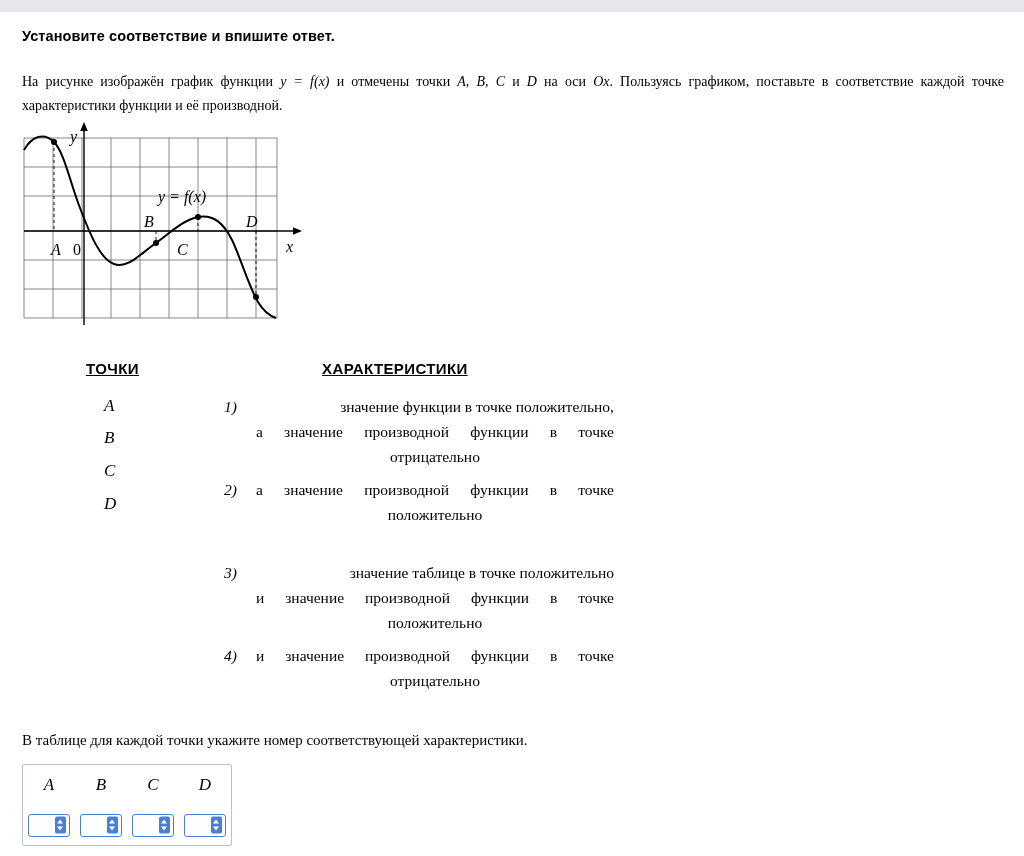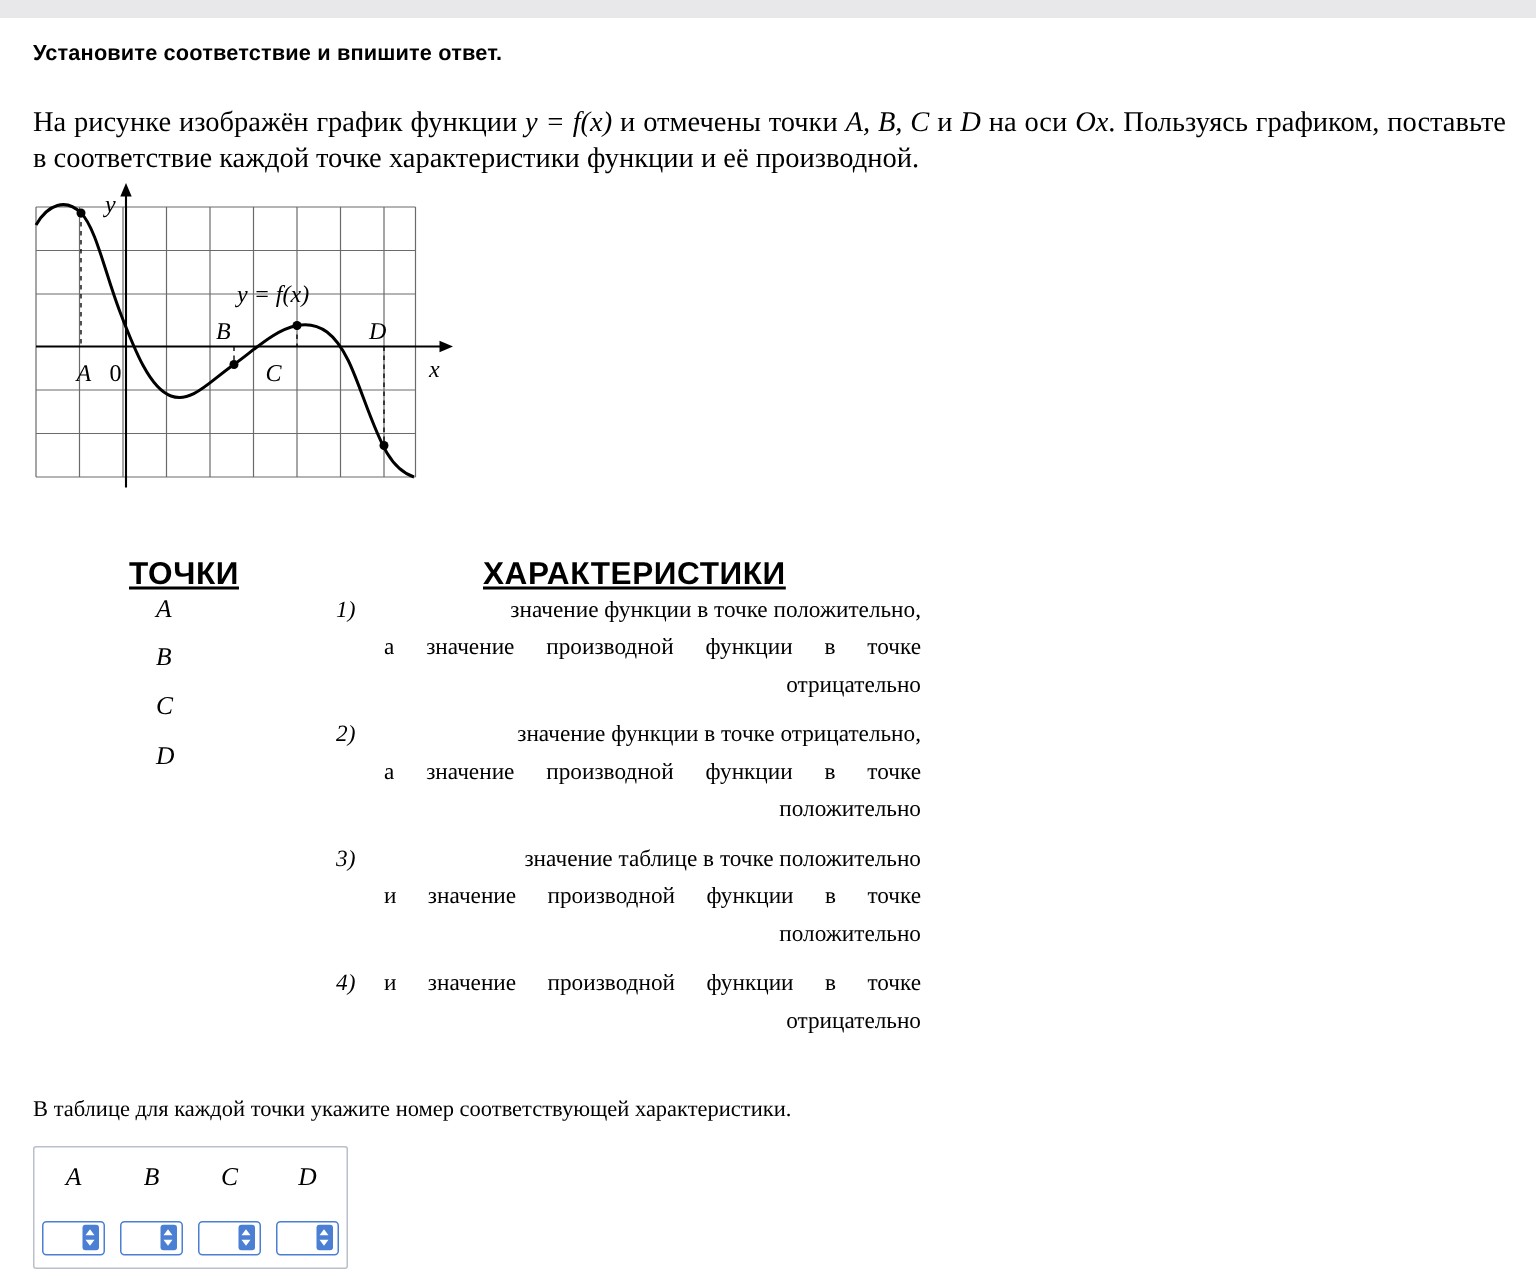--- a/index.html
+++ b/index.html
@@ -34,21 +34,21 @@
     font-family: "Liberation Sans", sans-serif;
     font-weight: bold;
     font-size: 14.5px;
     letter-spacing: 0.1px;
   }
   .intro {
     position: absolute;
     left: 22px; top: 58px;
     width: 982px;
     font-family: "Liberation Serif", serif;
-    font-size: 19px;
+    font-size: 14px;
     line-height: 24px;
     text-align: justify;
   }
   .intro .it { font-style: italic; }
 
   
   .graph-wrap {
     position: absolute;
     left: 18px; top: 108px;
     width: 300px;
@@ -59,24 +59,23 @@
     font-family: "Liberation Serif", serif;
     font-style: italic;
     font-size: 16px;
   }
 
   
   .col-head {
     position: absolute;
     font-family: "Liberation Sans", sans-serif;
     font-weight: bold;
-    font-size: 21px;
+    font-size: 15px;
     text-decoration: underline;
     letter-spacing: 0.4px;
-    margin-top: 11px;
   }
   .points-head { left: 86px; top: 348px; }
   .chars-head  { left: 322px; top: 348px; }
 
   .point-item {
     position: absolute;
     left: 104px;
     font-family: "Liberation Serif", serif;
     font-style: italic;
     font-size: 17px;
@@ -95,21 +94,21 @@
     left: 0; top: 0;
     font-style: italic;
     font-size: 15.5px;
   }
   .char-text {
     margin-left: 32px;
     text-align: justify;
   }
   .char-text .l1 { display: block; text-align: right; }
   .char-text .l2 { display: block; text-align: justify; text-align-last: justify; }
-  .char-text .l3 { display: block; text-align: right; }
+  .char-text .l3 { display: block; text-align: center; }
 
   .instruction {
     position: absolute;
     left: 22px; top: 720px;
     font-family: "Liberation Serif", serif;
     font-size: 15px;
   }
 
   
   .ans-table {
@@ -267,21 +266,20 @@
     <div class="char-text">
       <span class="l1">значение функции в точке положительно,</span>
       <span class="l2">а значение производной функции в точке</span>
       <span class="l3">отрицательно</span>
     </div>
   </div>
 
   <div class="char-row" style="top:465px;">
     <span class="char-num">2)</span>
     <div class="char-text">
-      <span class="l1">значение функции в точке отрицательно,</span>
       <span class="l2">а значение производной функции в точке</span>
       <span class="l3">положительно</span>
     </div>
   </div>
 
   <div class="char-row" style="top:548px;">
     <span class="char-num">3)</span>
     <div class="char-text">
       <span class="l1">значение таблице в точке положительно</span>
       <span class="l2">и значение производной функции в точке</span>

